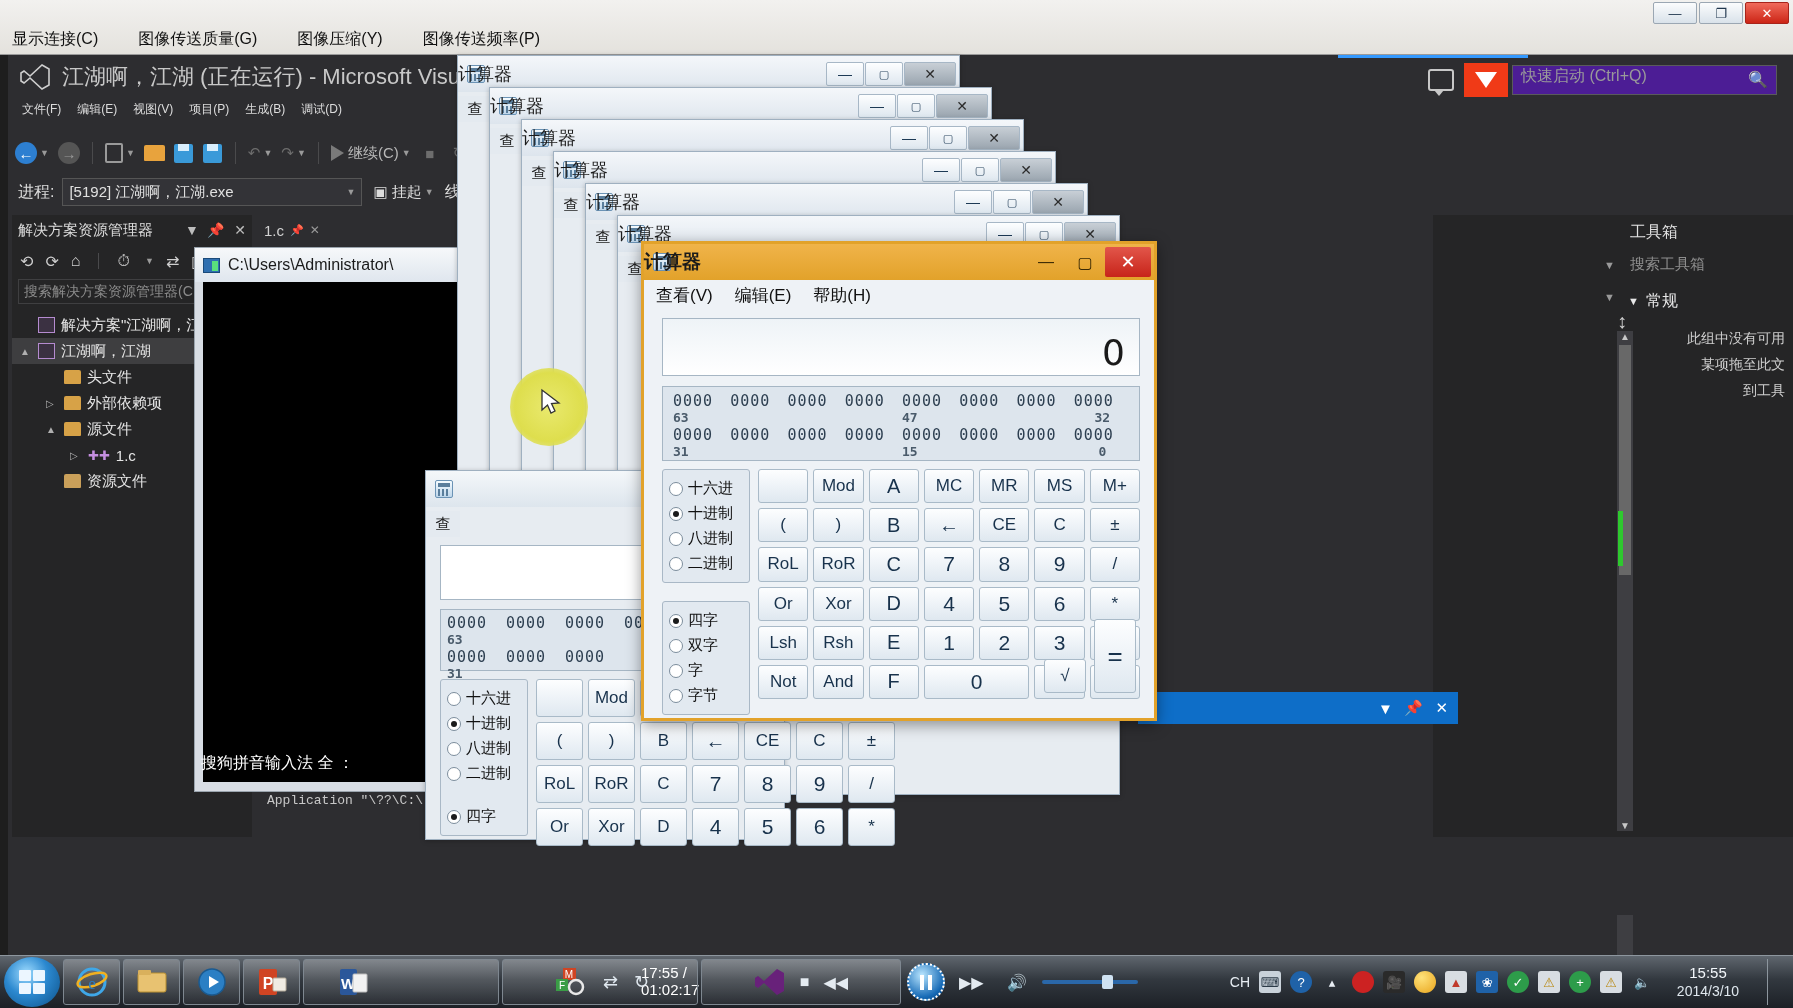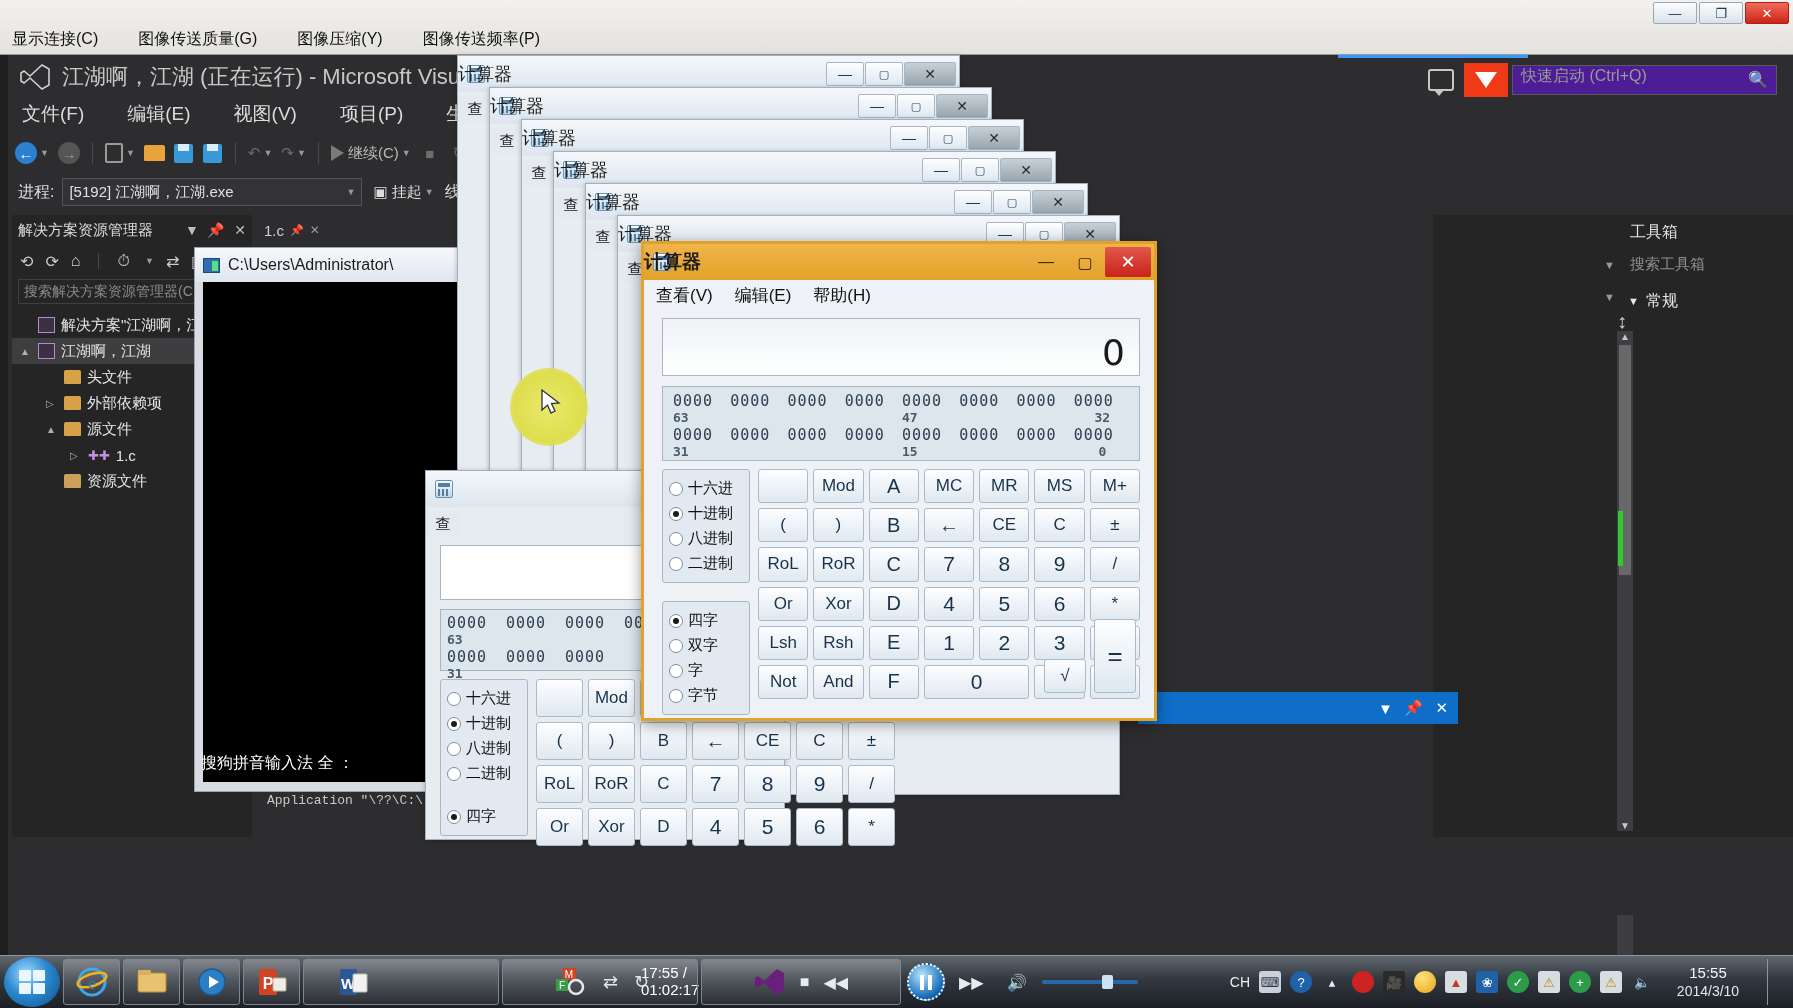--- a/index.html
+++ b/index.html
@@ -30,21 +30,21 @@
   #vs-accent { position:absolute; left:1330px; top:0; width:190px; height:3px; background:#3399ff; }
   #qlaunch { position:absolute; right:16px; top:8px; display:flex; align-items:center; gap:0; }
   #speech-icon { width:26px; height:22px; border:2px solid #c8c8c8; border-radius:3px; margin-right:10px; position:relative; }
   #speech-icon::after { content:""; position:absolute; left:4px; bottom:-7px; border-left:5px solid transparent; border-right:5px solid transparent; border-top:6px solid #c8c8c8; }
   #feedback-icon { width:44px; height:34px; background:#f03a17; display:flex; align-items:center; justify-content:center; }
   #feedback-icon div { width:0; height:0; border-left:11px solid transparent; border-right:11px solid transparent; border-top:16px solid #fff; }
   #qlaunch-box { width:265px; height:30px; background:#4c1d95; border:1px solid #5a5a5c; display:flex; align-items:flex-start; padding:0 8px; margin-left:4px; position:relative; }
   #qlaunch-box span { font-size:16px; color:#9a9a9a; }
   #qlaunch-search { position:absolute; right:8px; top:4px; color:#c8c8c8; font-size:19px; }
 
-  #vs-menu { position:absolute; left:10px; top:44px; display:flex; gap:35px; font-size:19px; color:#dcdcdc; }
+  #vs-menu { position:absolute; left:10px; top:44px; display:flex; gap:8px; font-size:12px; color:#dcdcdc; }
   #vs-menu span { padding:2px 4px; }
 
   #vs-toolbar1 { position:absolute; left:4px; top:78px; width:100%; height:40px; display:flex; align-items:center; gap:3px; color:#b8b8b8; }
   .tb { display:flex; align-items:center; justify-content:center; height:30px; min-width:26px; padding:0 3px; font-size:15px; }
   .tb.dis { color:#6d6d6d; }
   .sep { width:1px; height:22px; background:#4a4a4c; margin:0 6px; }
   .caret { font-size:9px; margin-left:3px; color:#9a9a9a; }
   .ico-back { width:22px;height:22px;border-radius:50%;background:#2d7fd1;color:#fff;display:flex;align-items:center;justify-content:center;font-size:15px; }
   .ico-fwd { width:22px;height:22px;border-radius:50%;background:#555;color:#9a9a9a;display:flex;align-items:center;justify-content:center;font-size:15px; }
   .ico-sq { width:18px;height:20px;border:2px solid #9a9a9a;border-radius:2px; }
@@ -378,20 +378,25 @@
     <div id="right-caret2">▼</div>
     <div id="tb-head">
       <span>工具箱</span>
     </div>
     <div id="tb-search">
       <span>搜索工具箱</span>
     </div>
     <div id="tb-group">
       <span style="font-size:11px">▼</span>
       <span>常规</span>
+    </div>
+    <div id="tb-empty">
+      <div>此组中没有可用</div>
+      <div>某项拖至此文</div>
+      <div>到工具</div>
     </div>
     <div id="splitter">↕</div>
     <div id="rscroll">
       <div class="up">▲</div>
       <div class="thumb"></div>
       <div class="grn"></div>
       <div class="dn">▼</div>
     </div>
     <div id="bottom-scroll"></div>
   </div>

